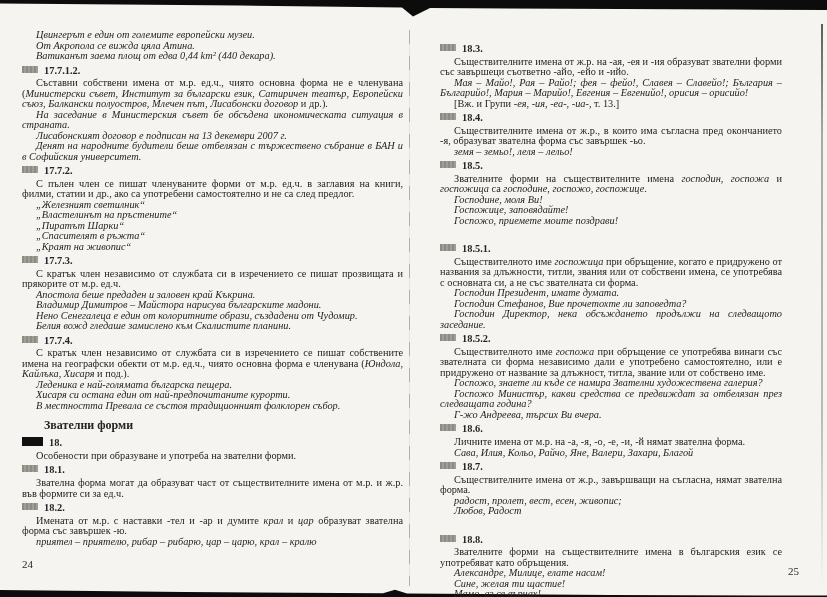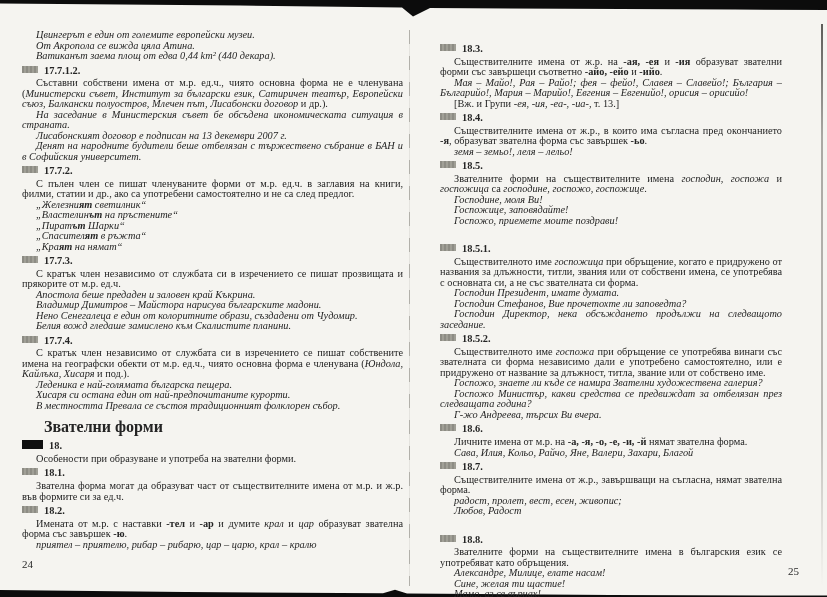--- a/index.html
+++ b/index.html
@@ -28,22 +28,22 @@
     margin:0; font-size:10.3px; line-height:10.5px;
     text-indent:14px; text-align:justify;
   }
   .section-line { margin:4px 0 2px 0; font-size:10.4px; line-height:10.6px;font-weight:bold; }
   .marker {
     display:inline-block; width:16px; height:7px; margin-right:6px;
     vertical-align:1px;
     background:repeating-linear-gradient(90deg,#8d8c84 0 2px,#a09f96 2px 4px);
   }
   .marker.black { width:21px; height:9px; background:#101010; vertical-align:0px; }
-  .subheading { margin:7px 0 2px 22px; font-size:16px; font-weight:bold; }
-  .b { font-weight:bold; }
+  .subheading { margin:7px 0 2px 22px; font-size:12px; font-weight:bold; }
+  .b { font-weight:normal; }
   .i { font-style:italic; }
   .page-number { position:absolute; font-size:11px; color:#2a2a2a; }
 </style>
 </head>
 <body>
 
 <svg class="scan-edges" viewBox="0 0 827 597" aria-hidden="true">
   <polygon points="0,0 827,0 827,10 735,9.5 430,8 413,16.5 402,7.5 240,5.5 0,3.5" fill="#0c0c0c"></polygon>
   <polygon points="0,597 0,590 185,592 383,593.2 395,589.8 407,593.5 610,595 827,595.6 827,597" fill="#0c0c0c"></polygon>
 </svg>
@@ -59,21 +59,21 @@
       <p class="para"><span>Съставни собствени имена от м.р. ед.ч., чиято основна форма не е членувана (</span><span class="i">Министерски съвет, Институт за български език, Сатиричен театър, Европейски съюз, Балкански полуостров, Млечен път, Лисабонски договор</span><span> и др.).</span></p>
       <p class="para"><span class="i">На заседание в Министерския съвет бе обсъдена икономическата ситуация в страната.</span></p>
       <p class="para"><span class="i">Лисабонският договор е подписан на 13 декември 2007 г.</span></p>
       <p class="para"><span class="i">Денят на народните будители беше отбелязан с тържествено събрание в БАН и в Софийския университет.</span></p>
       <div class="section-line"><span class="marker"></span><span>17.7.2.</span></div>
       <p class="para"><span>С пълен член се пишат членуваните форми от м.р. ед.ч. в заглавия на книги, филми, статии и др., ако са употребени самостоятелно и не са след предлог.</span></p>
       <p class="para"><span class="i">„Железни</span><span class="b i">ят</span><span class="i"> светилник“</span></p>
       <p class="para"><span class="i">„Властелин</span><span class="b i">ът</span><span class="i"> на пръстените“</span></p>
       <p class="para"><span class="i">„Пират</span><span class="b i">ът</span><span class="i"> Шарки“</span></p>
       <p class="para"><span class="i">„Спасител</span><span class="b i">ят</span><span class="i"> в ръжта“</span></p>
-      <p class="para"><span class="i">„Кра</span><span class="b i">ят</span><span class="i"> на нямат“</span></p>
+      <p class="para"><span class="i">„Кра</span><span class="b i">ят</span><span class="i"> на живопис“</span></p>
       <div class="section-line"><span class="marker"></span><span>17.7.3.</span></div>
       <p class="para"><span>С кратък член независимо от службата си в изречението се пишат прозвищата и прякорите от м.р. ед.ч.</span></p>
       <p class="para"><span class="i">Апостола беше предаден и заловен край Къкрина.</span></p>
       <p class="para"><span class="i">Владимир Димитров – Майстора нарисува българските мадони.</span></p>
       <p class="para"><span class="i">Нено Сенегалеца е един от колоритните образи, създадени от Чудомир.</span></p>
       <p class="para"><span class="i">Белия вожд гледаше замислено към Скалистите планини.</span></p>
       <div class="section-line"><span class="marker"></span><span>17.7.4.</span></div>
       <p class="para"><span>С кратък член независимо от службата си в изречението се пишат собствените имена на географски обекти от м.р. ед.ч., чиято основна форма е членувана (</span><span class="i">Юндола, Кайлъка, Хисаря</span><span> и под.).</span></p>
       <p class="para"><span class="i">Леденика е най-голямата българска пещера.</span></p>
       <p class="para"><span class="i">Хисаря си остана един от най-предпочитаните курорти.</span></p>

